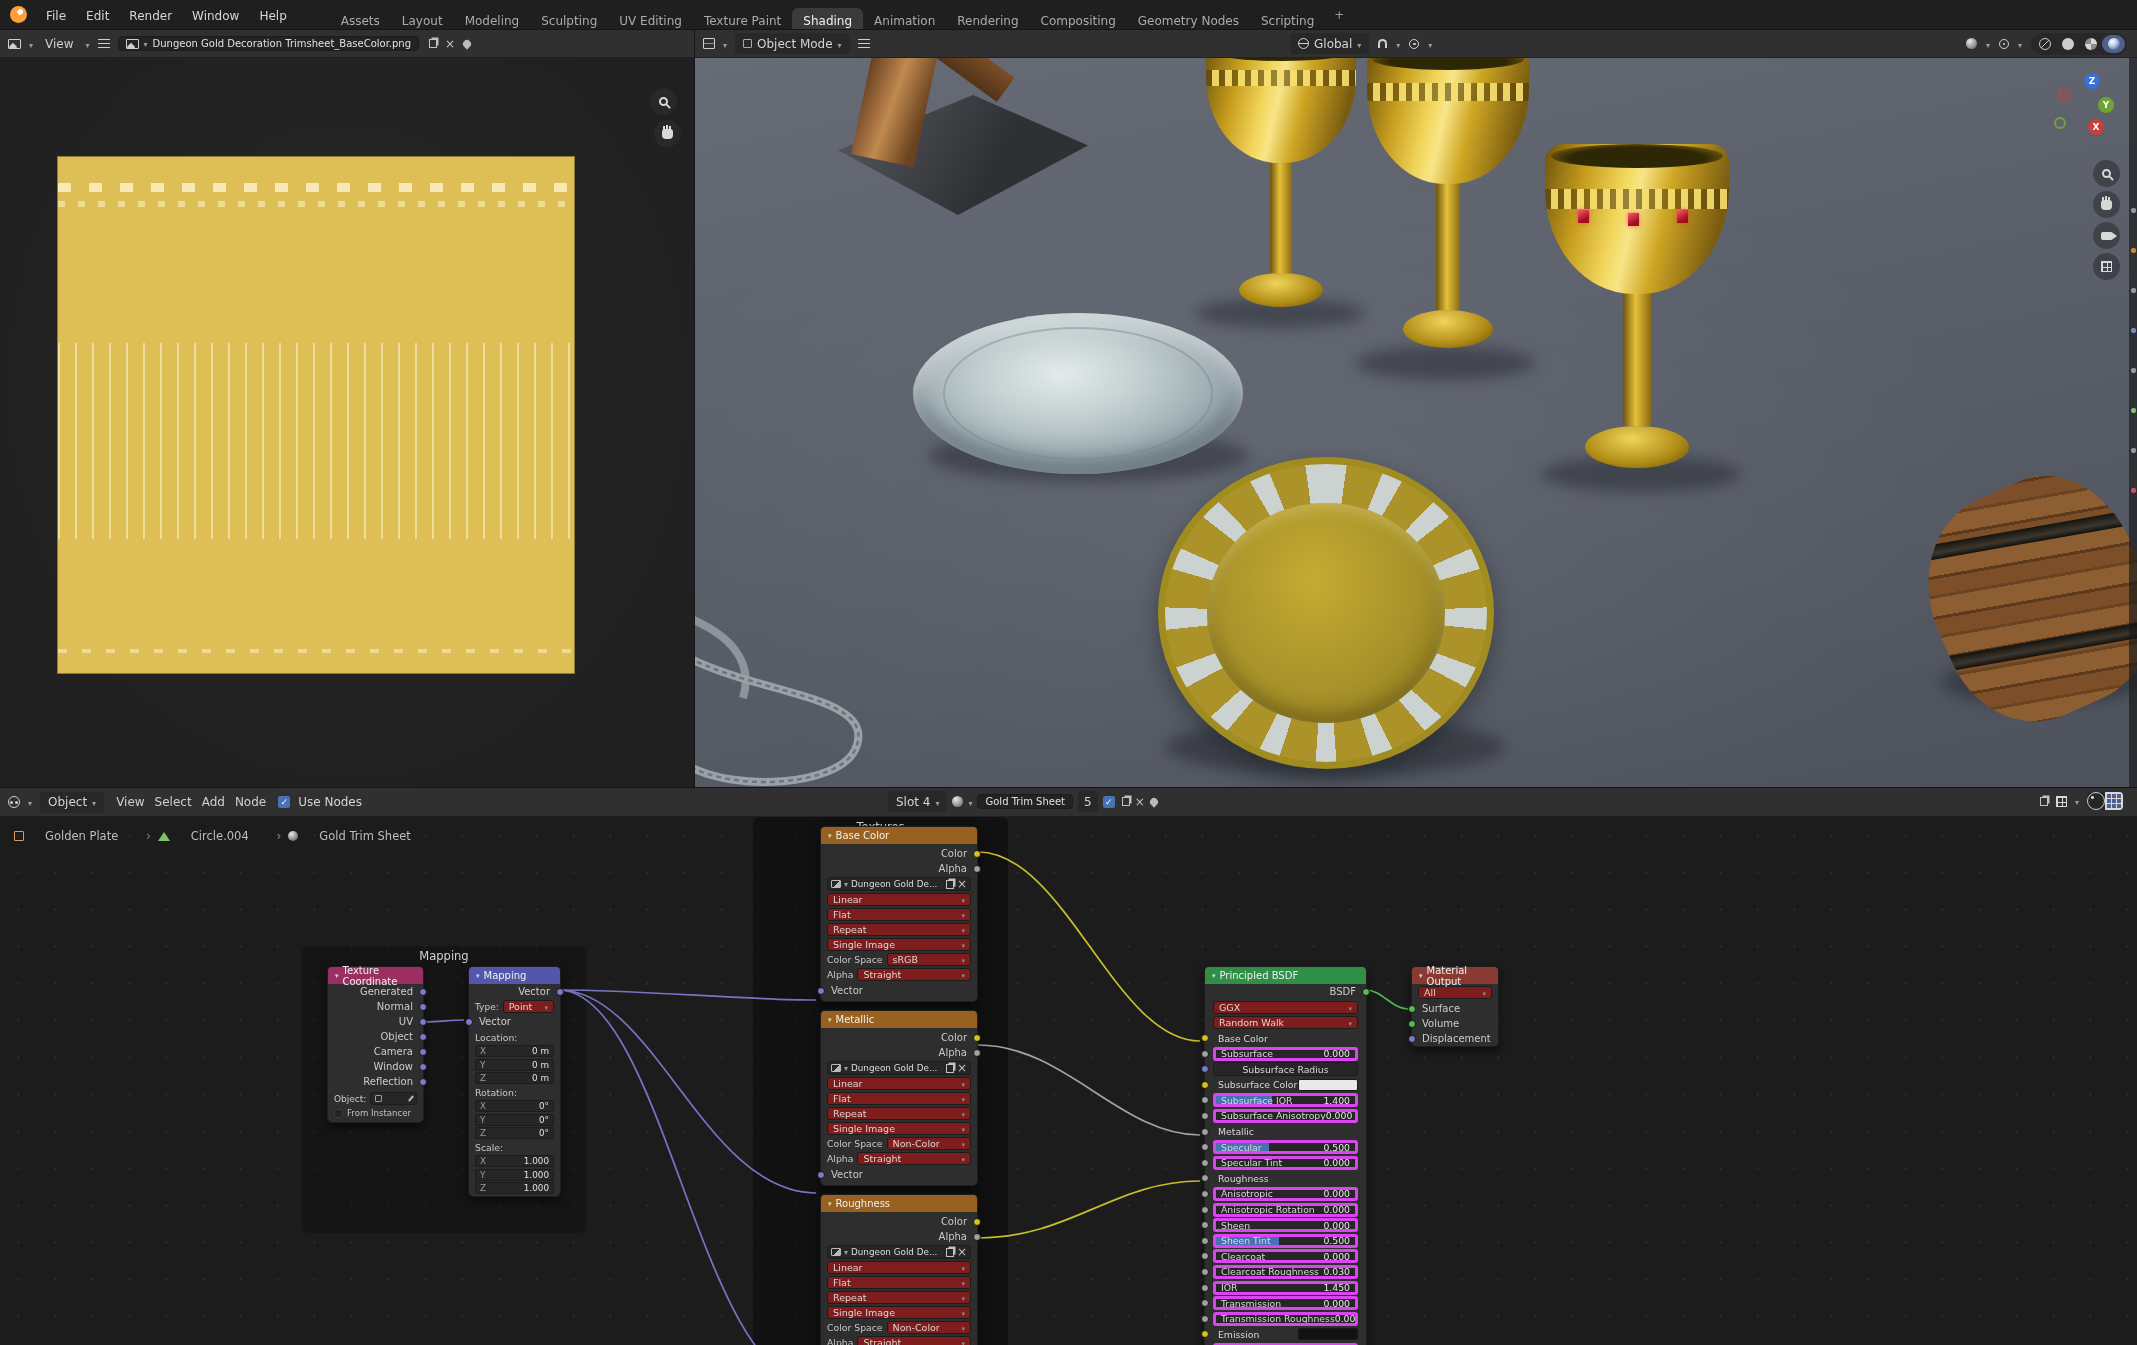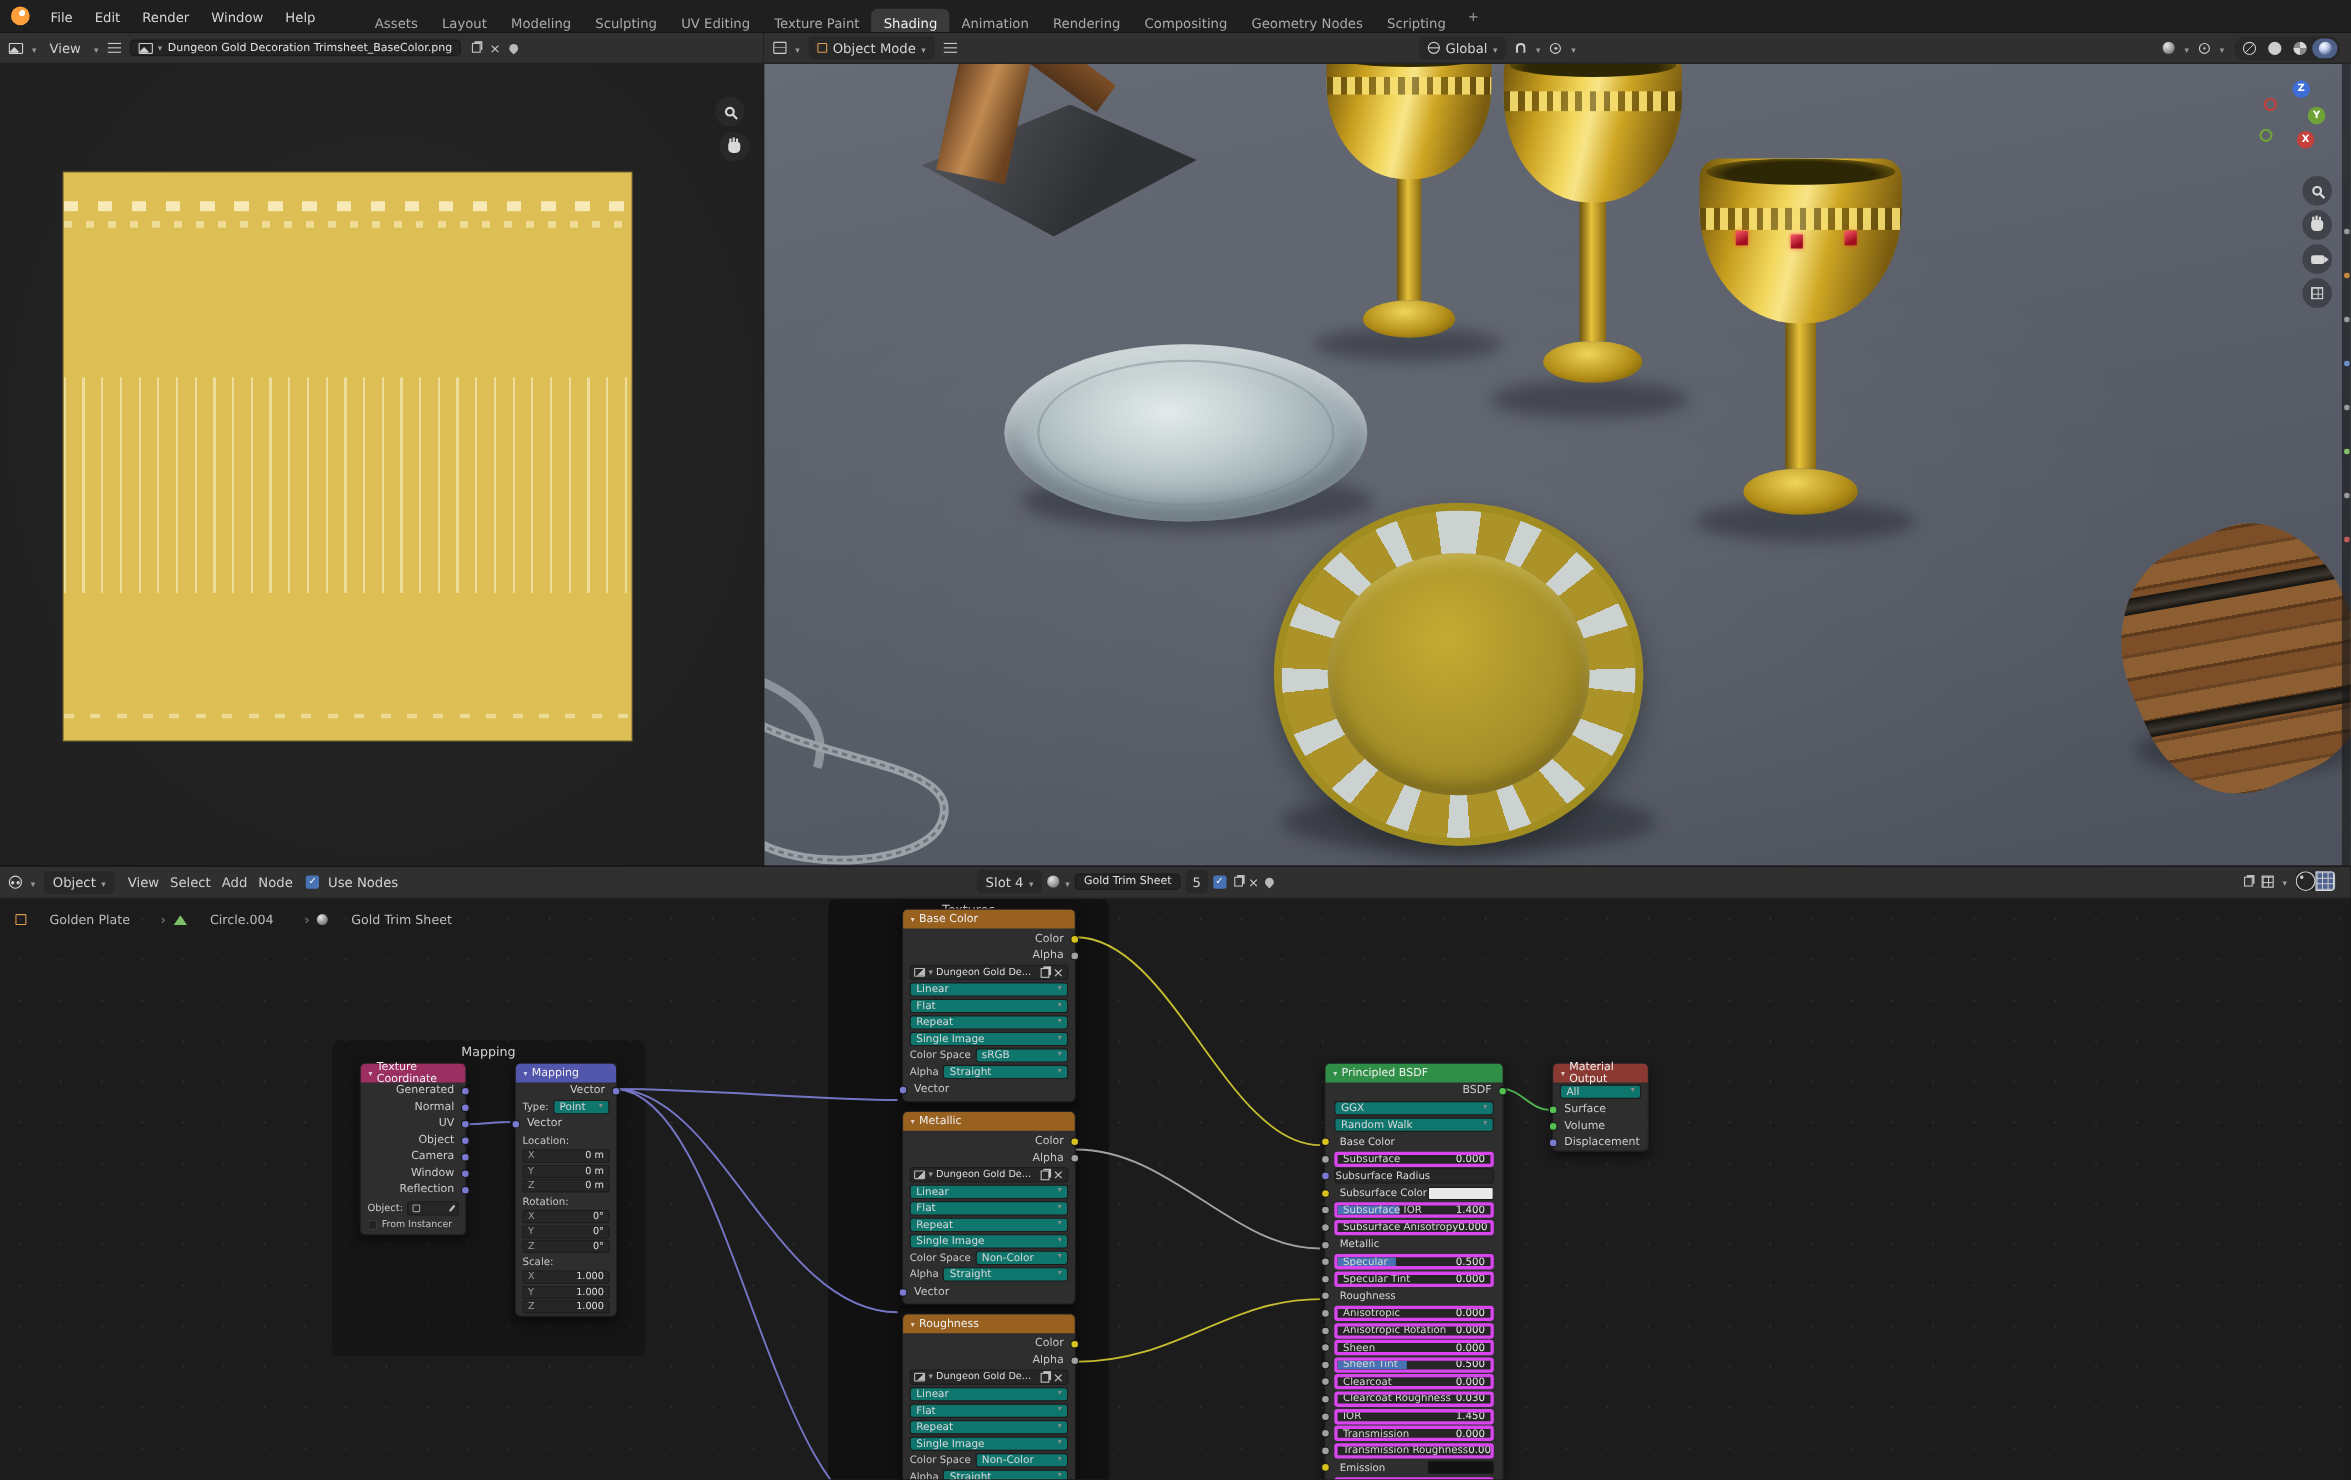--- a/index.html
+++ b/index.html
@@ -136,21 +136,21 @@
   .nhead::before{content:"▾";font-size:7px;color:rgba(255,255,255,.75)}
   .socket{position:absolute;width:8px;height:8px;border-radius:50%;border:1px solid #141414;z-index:3}
   .socket.yellow{background:var(--socket_yellow)}
   .socket.gray{background:var(--socket_gray)}
   .socket.purple{background:var(--socket_purple)}
   .socket.green{background:var(--wire_green)}
   .orow{position:relative;height:15px;line-height:15px;text-align:right;padding:0 10px}
   .orow .socket{right:-4px;top:3.5px}
   .irowin{position:relative;height:15px;line-height:15px;padding:0 10px}
   .irowin .socket{left:-4px;top:3.5px}
-  .dpill{display:flex;justify-content:space-between;align-items:flex-start;background:#0f766e;border:1px solid #1c1c1c;border-radius:3px;height:13px;margin:2px 6px;padding:0 5px;font-size:9.5px;color:#d8d8d8;white-space:nowrap}
+  .dpill{display:flex;justify-content:space-between;align-items:flex-end;background:#7f1d1d;border:1px solid #1c1c1c;border-radius:3px;height:13px;margin:2px 6px;padding:0 5px;font-size:9.5px;color:#d8d8d8;white-space:nowrap}
   .dpill::after{content:"▾";font-size:7px;color:#8a8a8a}
 
   .tc-node{left:327px;top:149px;width:97px}
   .hd-red{background:var(--header_red)}
   .tcobj{display:flex;align-items:center;gap:4px;margin:3px 6px 0;font-size:9px}
   .tcfield{flex:1;display:flex;align-items:center;gap:3px;background:#262626;border:1px solid #1c1c1c;border-radius:3px;height:13px;padding:0 4px}
   .tcbox{width:7px;height:7px;border:1px solid #9a9a9a;border-radius:1px}
   .tcinst{display:flex;align-items:center;gap:4px;margin:3px 6px 4px;font-size:8.6px;color:#c2c2c2}
   .minicheck{width:9px;height:9px;background:#232323;border:1px solid #3c3c3c;border-radius:2px}
 
@@ -176,21 +176,21 @@
   .pr-node{left:1204px;top:149px;width:163px}
   .hd-green{background:var(--header_green)}
   .prow{position:relative;height:14px;margin:1.6px 8px 0;display:flex;align-items:center}
   .prow .socket{left:-12px;top:3px}
   .pfield{position:relative;flex:1;display:flex;align-items:center;background:#262626;border:3px solid #d946ef;border-radius:3px;height:14px;overflow:hidden}
   .pfill{position:absolute;left:0;top:0;bottom:0;width:var(--fill,0%);background:var(--accent_blue)}
   .plabel{flex:1;padding-left:5px;z-index:1;font-size:9.3px;color:#d8d8d8;white-space:nowrap}
   .pvalue{padding-right:5px;z-index:1;font-size:9.3px;color:#e6e6e6}
   .pswatch{display:none}
   .prow.plain .pfield,.prow.color .pfield{background:none;border:none}
-  .prow.wide .plabel{padding:0}
+  .prow.wide .plabel{text-align:center;padding:0}
   .prow.wide .pfield{background:#262626;border:1px solid #1c1c1c}
   .prow.color .pswatch{display:block;width:60px;height:12px;border-radius:2px;border:1px solid #1a1a1a}
 
   .out-node{left:1411px;top:149px;width:88px}
   .hd-out{background:var(--header_output)}
   .irowin-o .socket{left:-4px;top:3.5px}
 </style>
 </head>
 <body>
 

